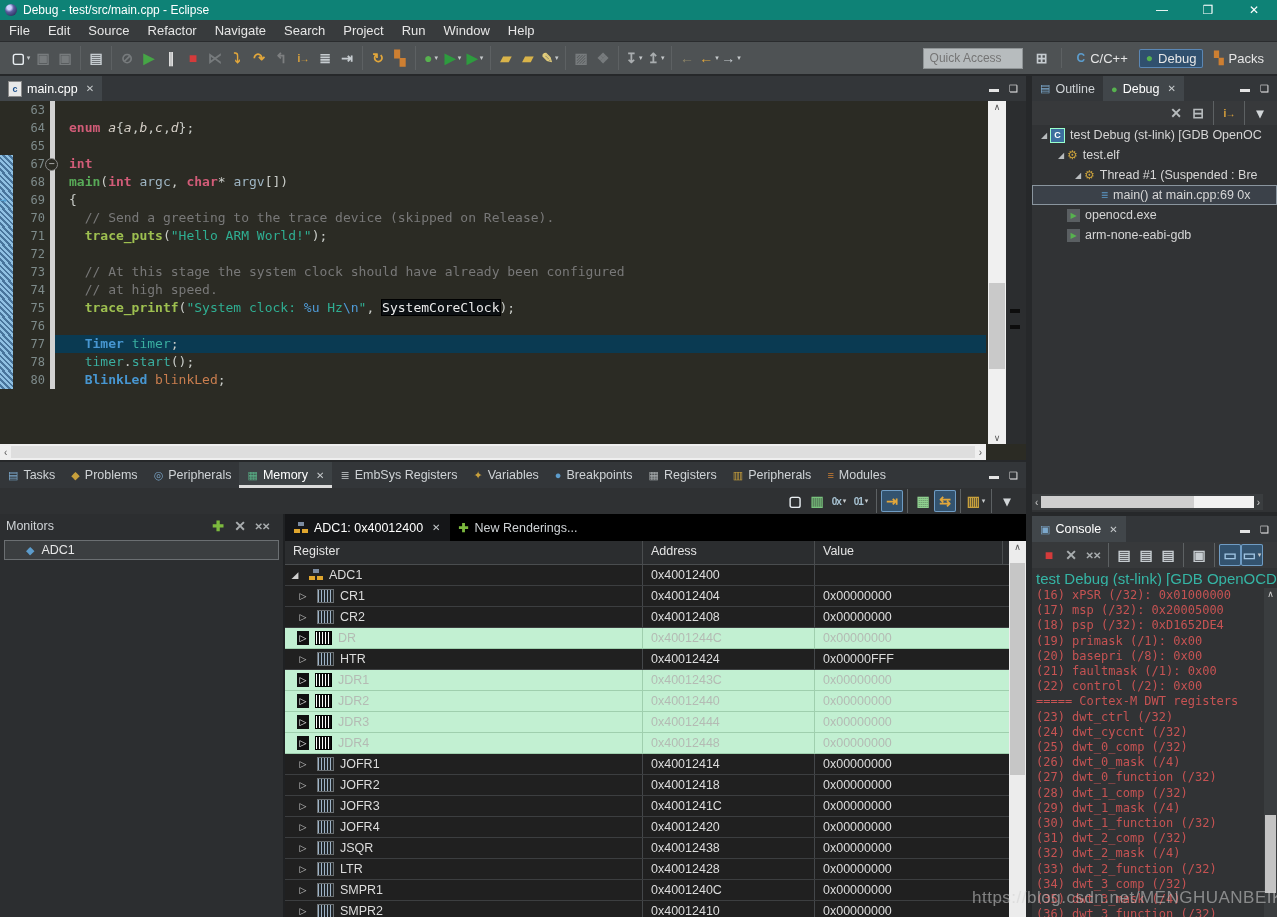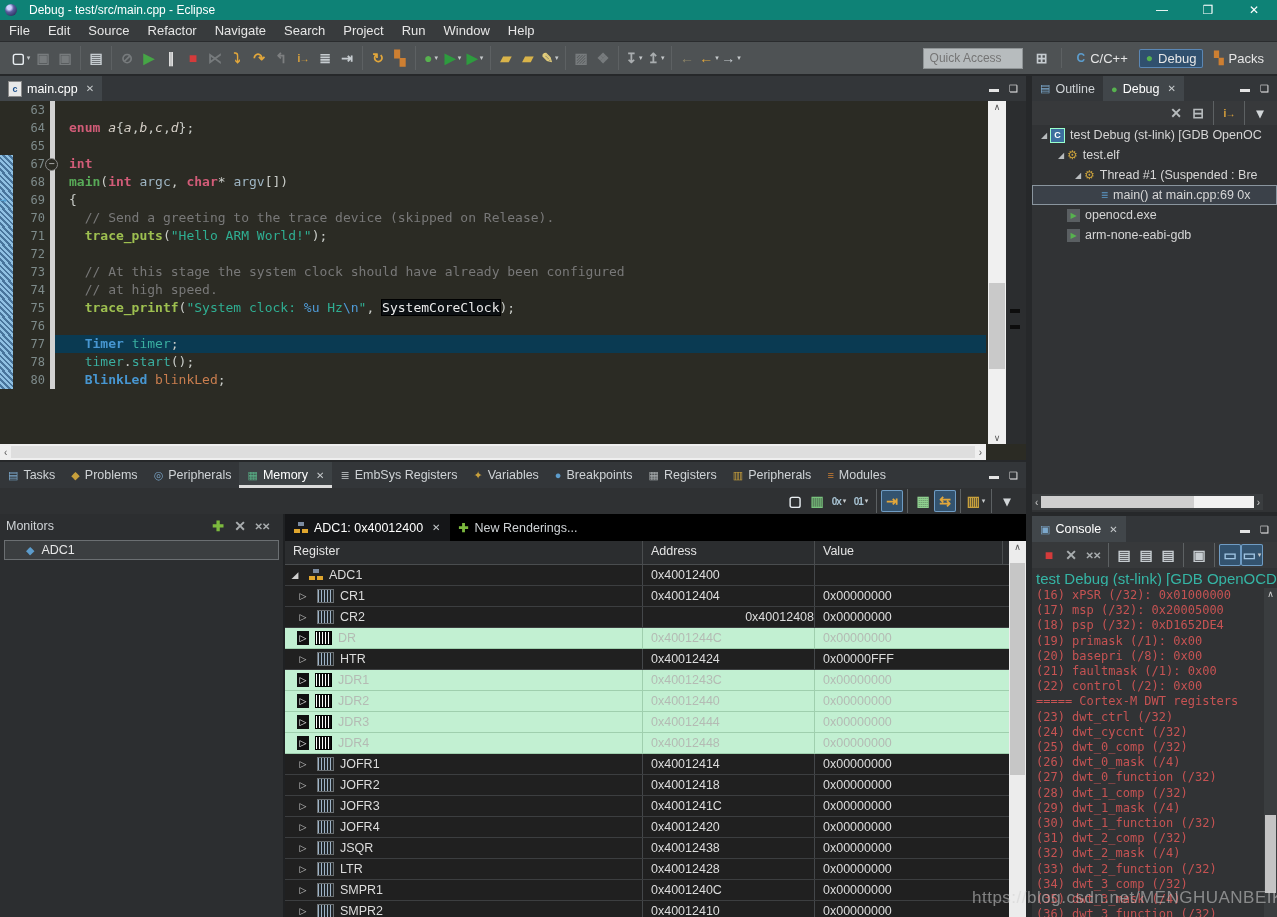--- a/index.html
+++ b/index.html
@@ -1,21 +1,21 @@
 <!DOCTYPE html>
 <html><head>
 <meta charset="utf-8">
 <style>
   html,body{margin:0;padding:0}
   body{width:1277px;height:917px;position:relative;background:#26282a;overflow:hidden;
        font-family:"Liberation Sans",sans-serif;-webkit-font-smoothing:antialiased}
 
   
   #titlebar{position:absolute;left:0;top:0;right:0;height:20px;background:#0e8276;color:#fff;
-            display:flex;align-items:center;font-size:12px;padding-left:5px;gap:12px}
+            display:flex;align-items:center;font-size:12px;padding-left:5px;gap:6px}
   .eclipse-logo{width:12px;height:12px;border-radius:50%;
       background:radial-gradient(circle at 35% 30%,#cfd4ff 0 18%,#5a5f9e 40%,#2e3260 80%)}
   #win-controls{margin-left:auto;display:flex;height:20px}
   .winbtn{width:46px;text-align:center;line-height:20px;font-size:12px;color:#fff}
 
   
   #menubar{position:absolute;left:0;top:20px;right:0;height:21px;background:#383b3d;
            border-bottom:1px solid #2a2c2e;display:flex;align-items:center;font-size:13px;color:#e6e6e6}
   .menu-item{padding:0 9px;height:21px;line-height:21px}
 
@@ -611,21 +611,21 @@
             </span>
             <span class="cell" style="width: 172px; padding-left: 8px;">0x40012404</span>
             <span class="cell" style="width: 188px; padding-left: 8px; border-right: none;">0x00000000</span>
           </div>
           <div class="trow-m">
             <span class="cell regcell" style="width: 358px;">
               <span class="exp">▷</span>
               <span class="regicon"></span>
               <span>CR2</span>
             </span>
-            <span class="cell" style="width: 172px; padding-left: 8px; text-align: right;">0x40012408</span>
+            <span class="cell" style="width: 172px; padding-left: 8px;">0x40012408</span>
             <span class="cell" style="width: 188px; padding-left: 8px; border-right: none;">0x00000000</span>
           </div>
           <div class="trow-m hl">
             <span class="cell regcell" style="width: 358px;">
               <span class="exp">▷</span>
               <span class="regicon"></span>
               <span>DR</span>
             </span>
             <span class="cell" style="width: 172px; padding-left: 8px;">0x4001244C</span>
             <span class="cell" style="width: 188px; padding-left: 8px; border-right: none;">0x00000000</span>

